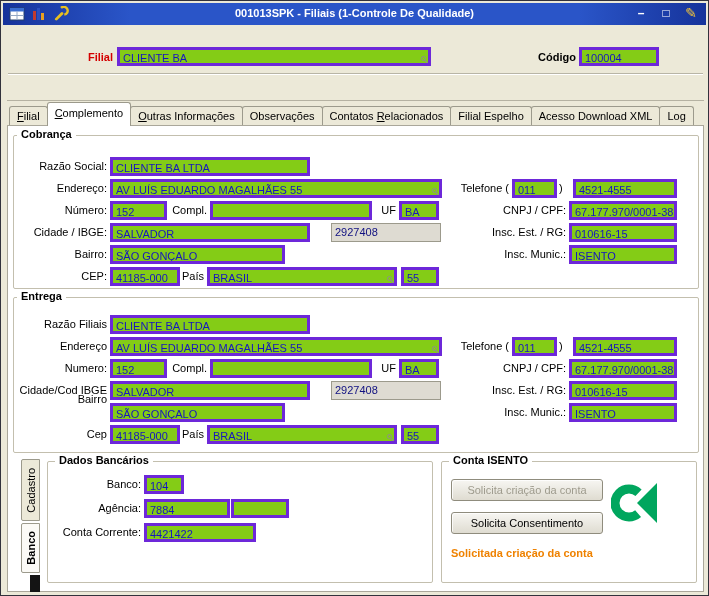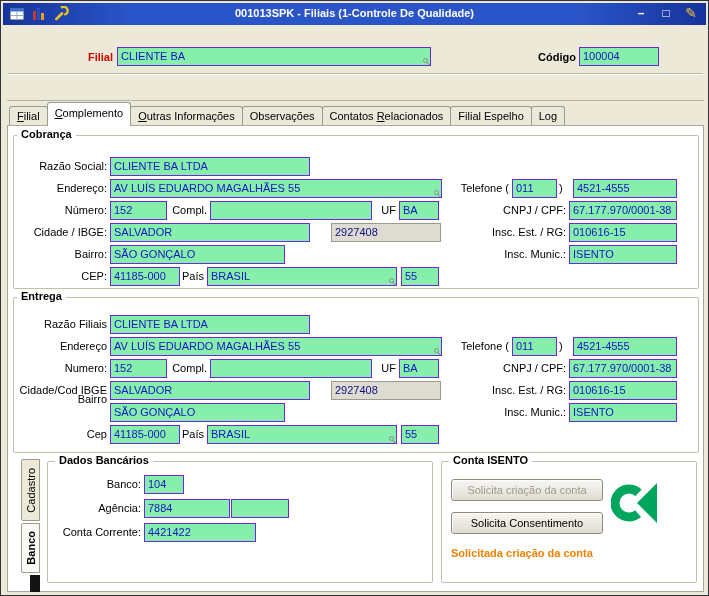--- a/index.html
+++ b/index.html
@@ -23,21 +23,21 @@
   .tb-controls { position:absolute; right:6px; top:2px; display:flex; gap:7px; }
   .ctrl { width:18px; height:17px; text-align:center; line-height:17px; color:#fff; font-size:12px; cursor:pointer; }
   .ctrl-min::before { content:'–'; font-weight:bold; }
   .ctrl-max::before { content:'□'; }
   .ctrl-edit::before { content:'✎'; color:#f2c53a; font-size:14px; }
   
   .lbl { position:absolute; line-height:19px; text-align:right; white-space:nowrap; color:#000; }
   .lbl.bold { font-weight:bold; }
   .lbl.red  { color:#d40000; font-weight:bold; }
   .inp {
-    position:absolute; height:19px; background:#86efac; border:1px solid #6d28d9;
+    position:absolute; height:19px; background:#84cc16; border:3px solid #6d28d9;
     color:#1515c0; line-height:17px; padding:0 3px; white-space:nowrap; overflow:hidden;
   }
   .ro  { background:#dedbd2; border:1px solid #9c9a8c; color:#101080; }
   .ro2 { background:#e9e7df; border:1px solid #9c9a8c; color:#000; }
   .mag { position:absolute; right:2px; bottom:2px; width:5px; height:5px; border:1px solid #8e8e8e; border-radius:50%; }
   .mag::after { content:''; position:absolute; width:4px; height:1px; background:#8e8e8e; right:-3px; bottom:-2px; transform:rotate(45deg); }
   .etch { position:absolute; left:7px; top:72px; width:695px; height:2px;
           border-top:1px solid #b8b5a6; border-bottom:1px solid #fff; }
   
   .tabrow1 { position:absolute; left:8px; top:78px; height:22px; display:flex; align-items:flex-end; z-index:3; }
@@ -113,20 +113,21 @@
 
   <div class="hline1"></div>
 
   <div class="tabrow2">
     <div class="mtab"><u>F</u>ilial</div>
     <div class="mtab active"><u>C</u>omplemento</div>
     <div class="mtab"><u>O</u>utras Informações</div>
     <div class="mtab">Observações</div>
     <div class="mtab">Contatos <u>R</u>elacionados</div>
     <div class="mtab">Filial Espelho</div>
+    <div class="mtab">Acesso Download XML</div>
     <div class="mtab">Log</div>
   </div>
 
   <div class="page"></div>
 
   <div class="grp" style="left:12px;top:134px;width:686px;height:154px"></div>
   <div class="grp-title" style="left:16px;top:127px">Cobrança</div>
 
   <div class="lbl" style="left:18px;top:156px;width:88px">Razão Social:</div>
   <div class="inp" style="left:109px;top:156px;width:200px">CLIENTE BA LTDA</div>

